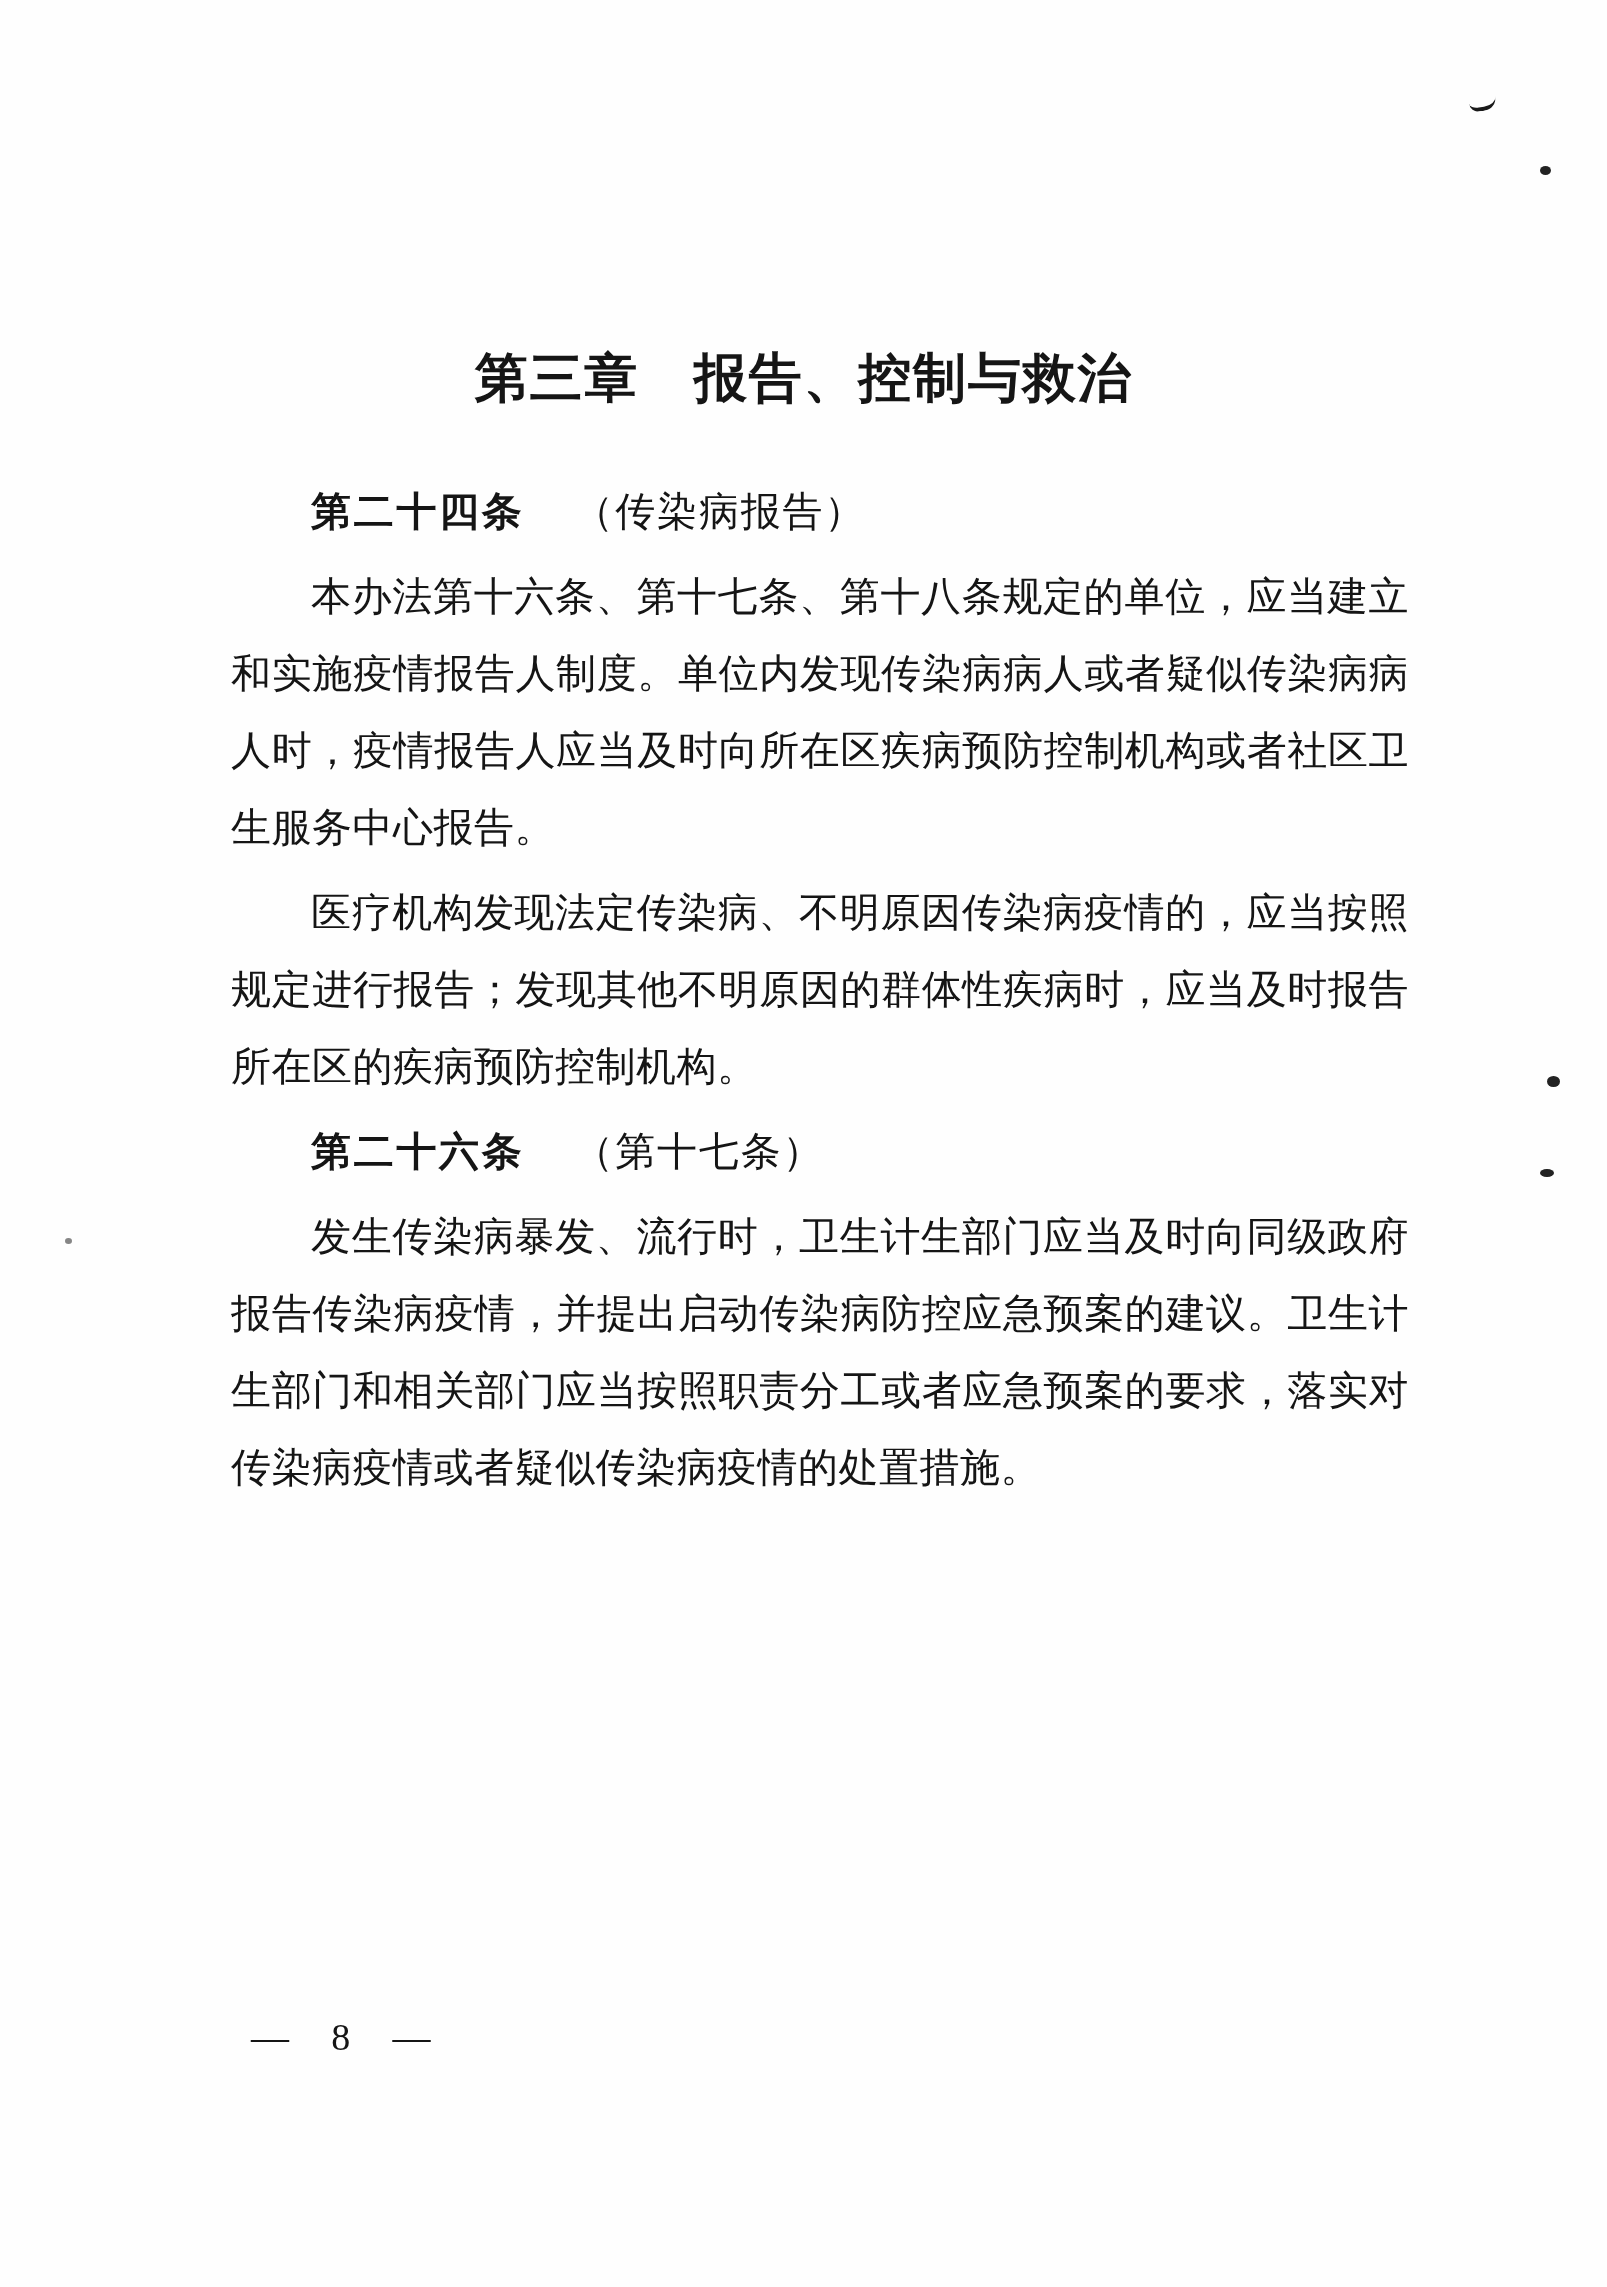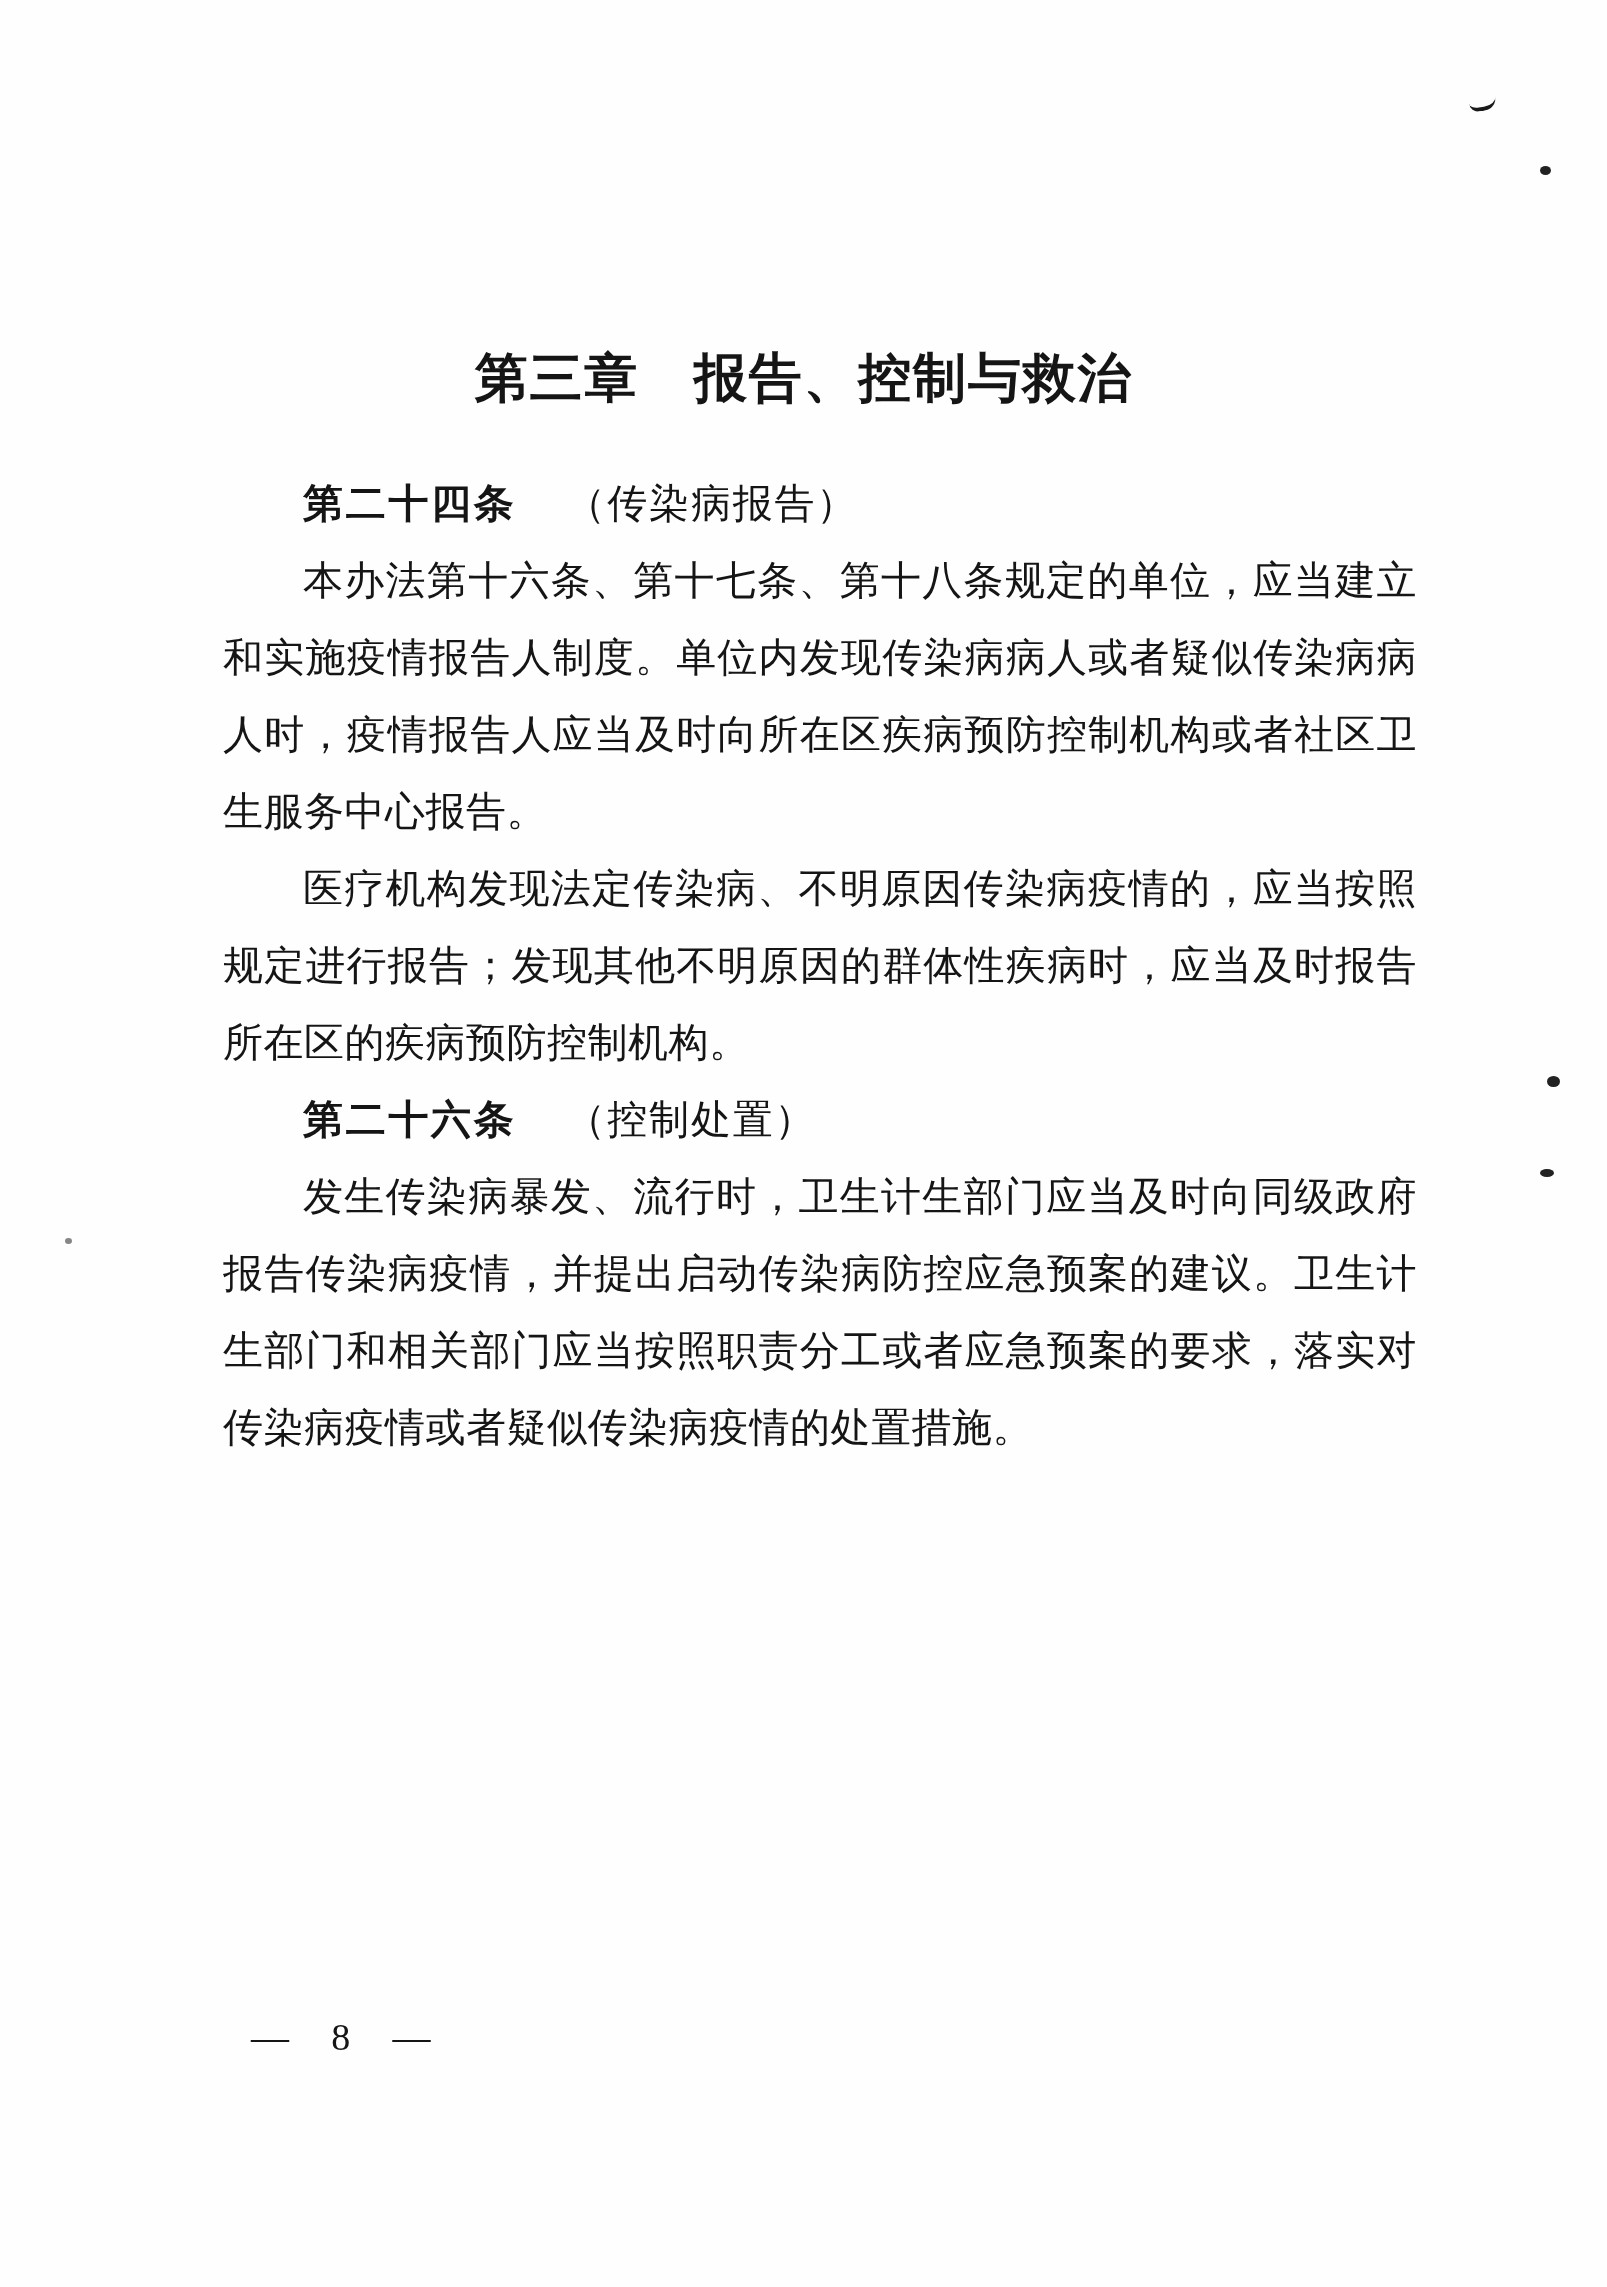--- a/index.html
+++ b/index.html
@@ -33,21 +33,21 @@
     position: absolute;
     left: 223px;
     top: 465px;
     width: 1194px;
     font-size: 40px;
     line-height: 77px;
     text-align: justify;
     text-justify: inter-character;
   }
   .body-text p {
-    margin: 0;
+    margin: 8px;
     padding: 0;
   }
   .article-heading {
     text-indent: 80px;
     white-space: nowrap;
   }
   .art-num {
     font-family: "Liberation Sans", sans-serif;
     font-weight: 700;
     letter-spacing: 2.7px;
@@ -99,21 +99,21 @@
   <div class="body-text">
 
     <section>
       <p class="article-heading"><span class="art-num">第二十四条</span><span class="art-title">（传染病报告）</span></p>
       <p class="para">本办法第十六条、第十七条、第十八条规定的单位，应当建立和实施疫情报告人制度。单位内发现传染病病人或者疑似传染病病人时，疫情报告人应当及时向所在区疾病预防控制机构或者社区卫生服务中心报告。</p>
       <p class="para">医疗机构发现法定传染病、不明原因传染病疫情的，应当按照规定进行报告；发现其他不明原因的群体性疾病时，应当及时报告所在区的疾病预防控制机构。</p>
     </section>
 
 
     <section>
-      <p class="article-heading"><span class="art-num">第二十六条</span><span class="art-title">（控制处置）</span></p>
+      <p class="article-heading"><span class="art-num">第二十六条</span><span class="art-title">（第十七条）</span></p>
       <p class="para">发生传染病暴发、流行时，卫生计生部门应当及时向同级政府报告传染病疫情，并提出启动传染病防控应急预案的建议。卫生计生部门和相关部门应当按照职责分工或者应急预案的要求，落实对传染病疫情或者疑似传染病疫情的处置措施。</p>
     </section>
 
   </div>
 
   <div class="page-number">— 8 —</div>
 
   <span class="speck-check" style="left:1469px; top:94px;"></span>
   <span class="speck" style="left:1540px; top:166px; width:11px; height:9px;"></span>
   <span class="speck" style="left:1547px; top:1076px; width:12.7px; height:11px;"></span>

